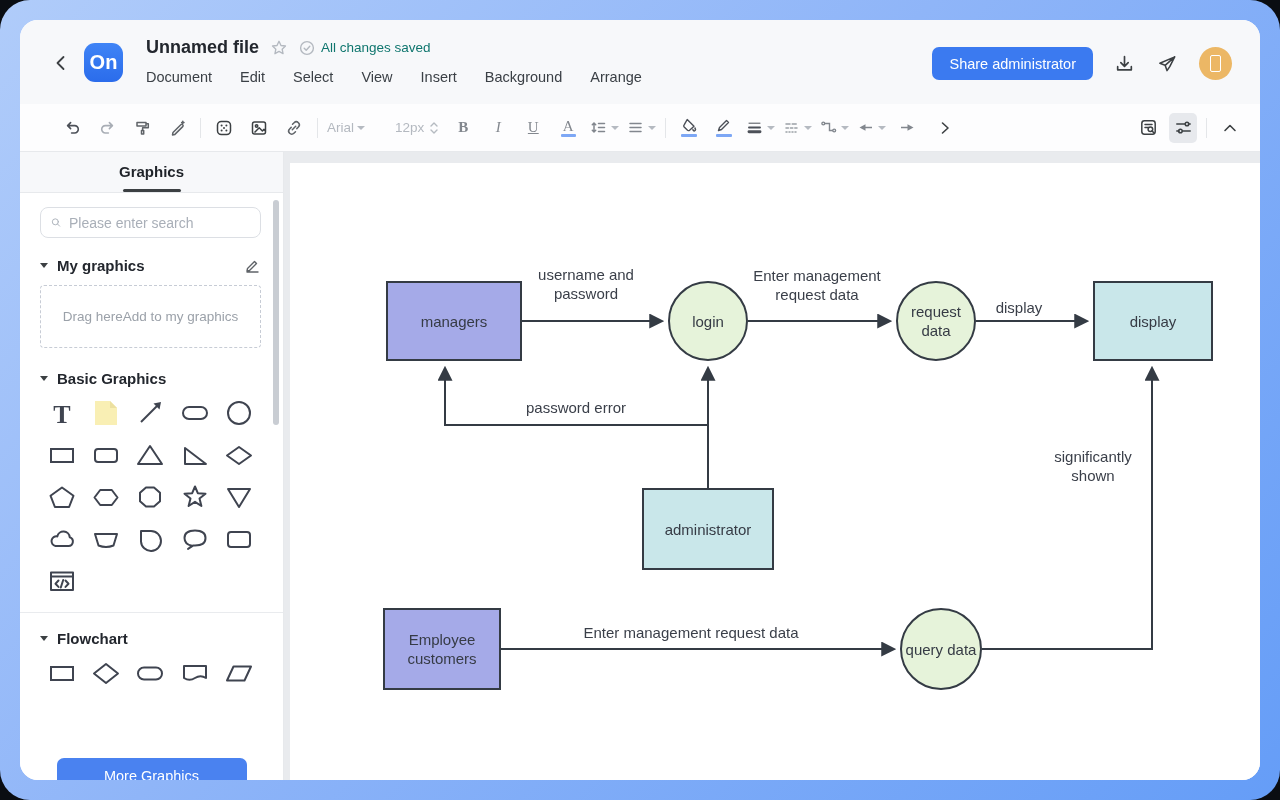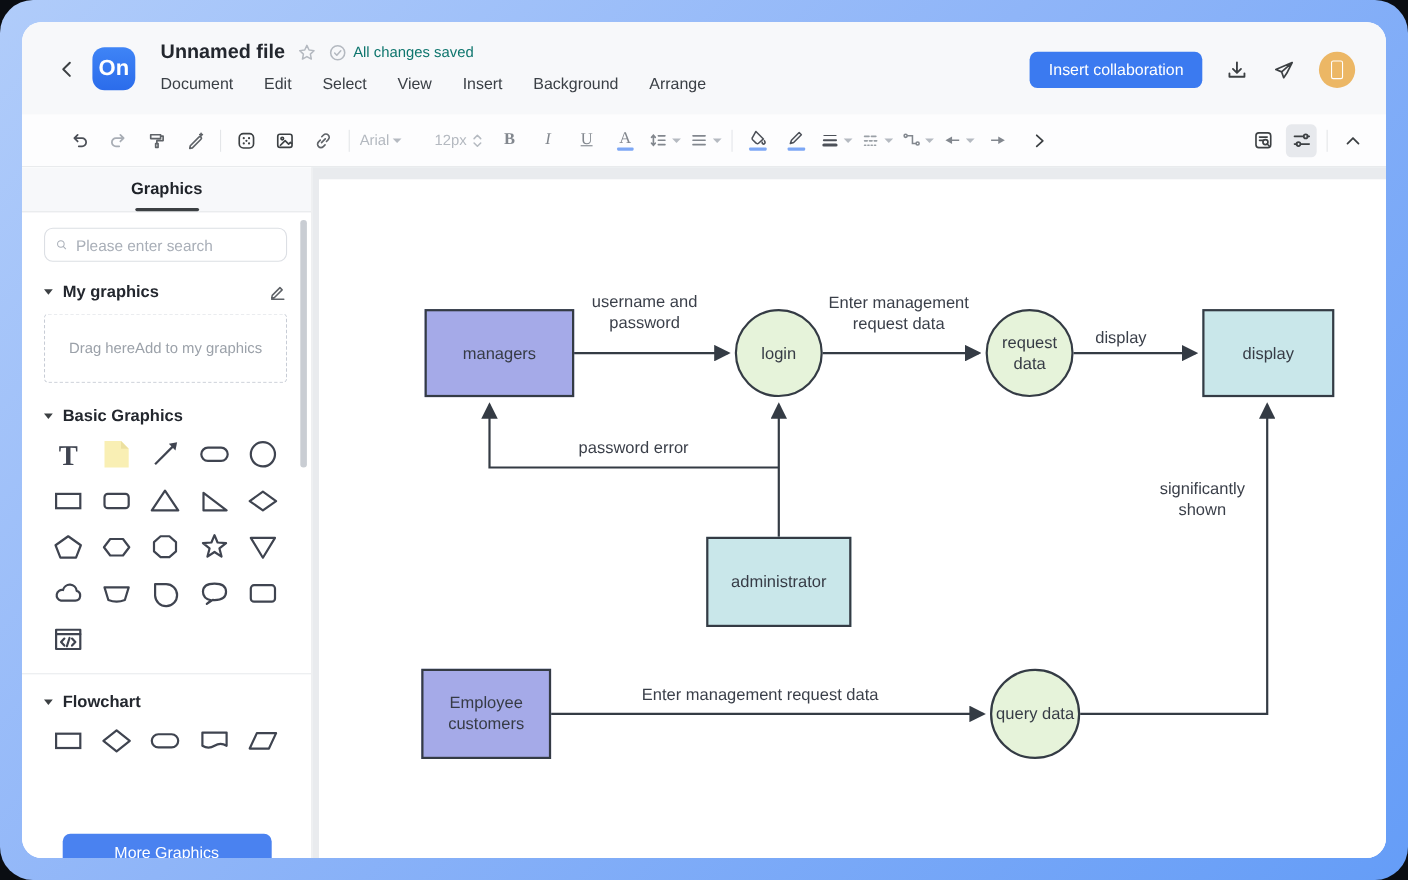--- a/index.html
+++ b/index.html
@@ -126,21 +126,21 @@
         <span>Document</span>
         <span>Edit</span>
         <span>Select</span>
         <span>View</span>
         <span>Insert</span>
         <span>Background</span>
         <span>Arrange</span>
       </div>
     </div>
     <div class="header-right">
-      <button class="share-btn">Insert collaboration</button>
+      <button class="share-btn">Share administrator</button>
       <span>
         <svg width="21" height="21" viewBox="0 0 20 20" fill="none" stroke="#3c4043" stroke-width="1.6" stroke-linecap="round" stroke-linejoin="round">
               <path d="M10 3.5 v8.5 M6.5 9.2 L10 12.7 13.5 9.2 M3.5 13 v3 h13 v-3"></path>
             </svg>
       </span>
       <span>
         <svg width="22" height="22" viewBox="0 0 20 20" fill="none" stroke="#3c4043" stroke-width="1.4" stroke-linejoin="round">
               <path d="M17 3.5 L3.5 9.3 l4.8 1.9 z M17 3.5 L8.3 11.2 l1.7 4.8 2.5-3.6 z"></path>
             </svg>
       </span>
@@ -541,18 +541,18 @@
           </div>
       <div class="node round fill-green" style="left:616px;top:456px;width:82px;height:82px">
             <span>query data</span>
           </div>
 
       <div class="edge-label" style="left:302px;top:132px;width:150px">username and password</div>
       <div class="edge-label" style="left:533px;top:133px;width:175px">Enter management request data</div>
       <div class="edge-label" style="left:735px;top:155px">display</div>
       <div class="edge-label" style="left:292px;top:255px;width:160px">password error</div>
       <div class="edge-label" style="left:407px;top:480px;width:330px">Enter management request data</div>
-      <div class="edge-label" style="left:809px;top:302px;width:110px">significantly shown</div>
+      <div class="edge-label" style="left:809px;top:314px;width:110px">significantly shown</div>
     </div>
   </div>
 
 </div>
 </div>
 
 </body></html>

